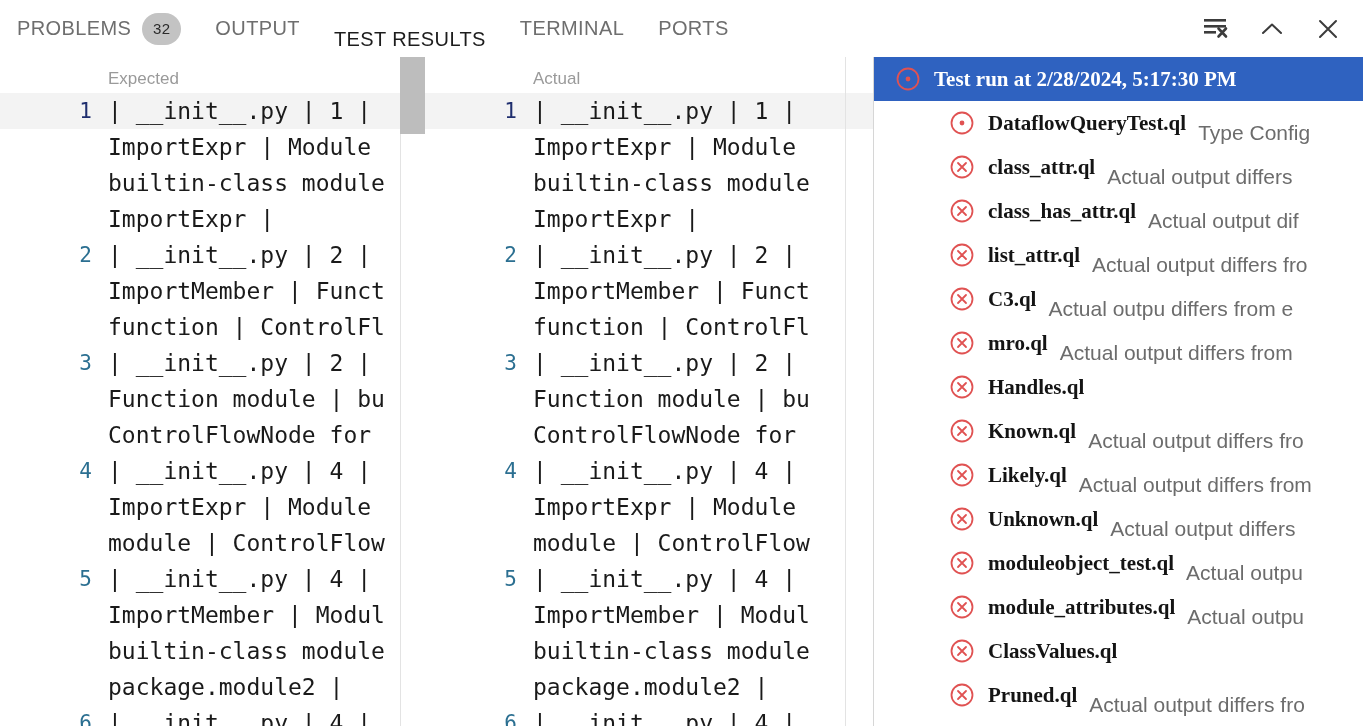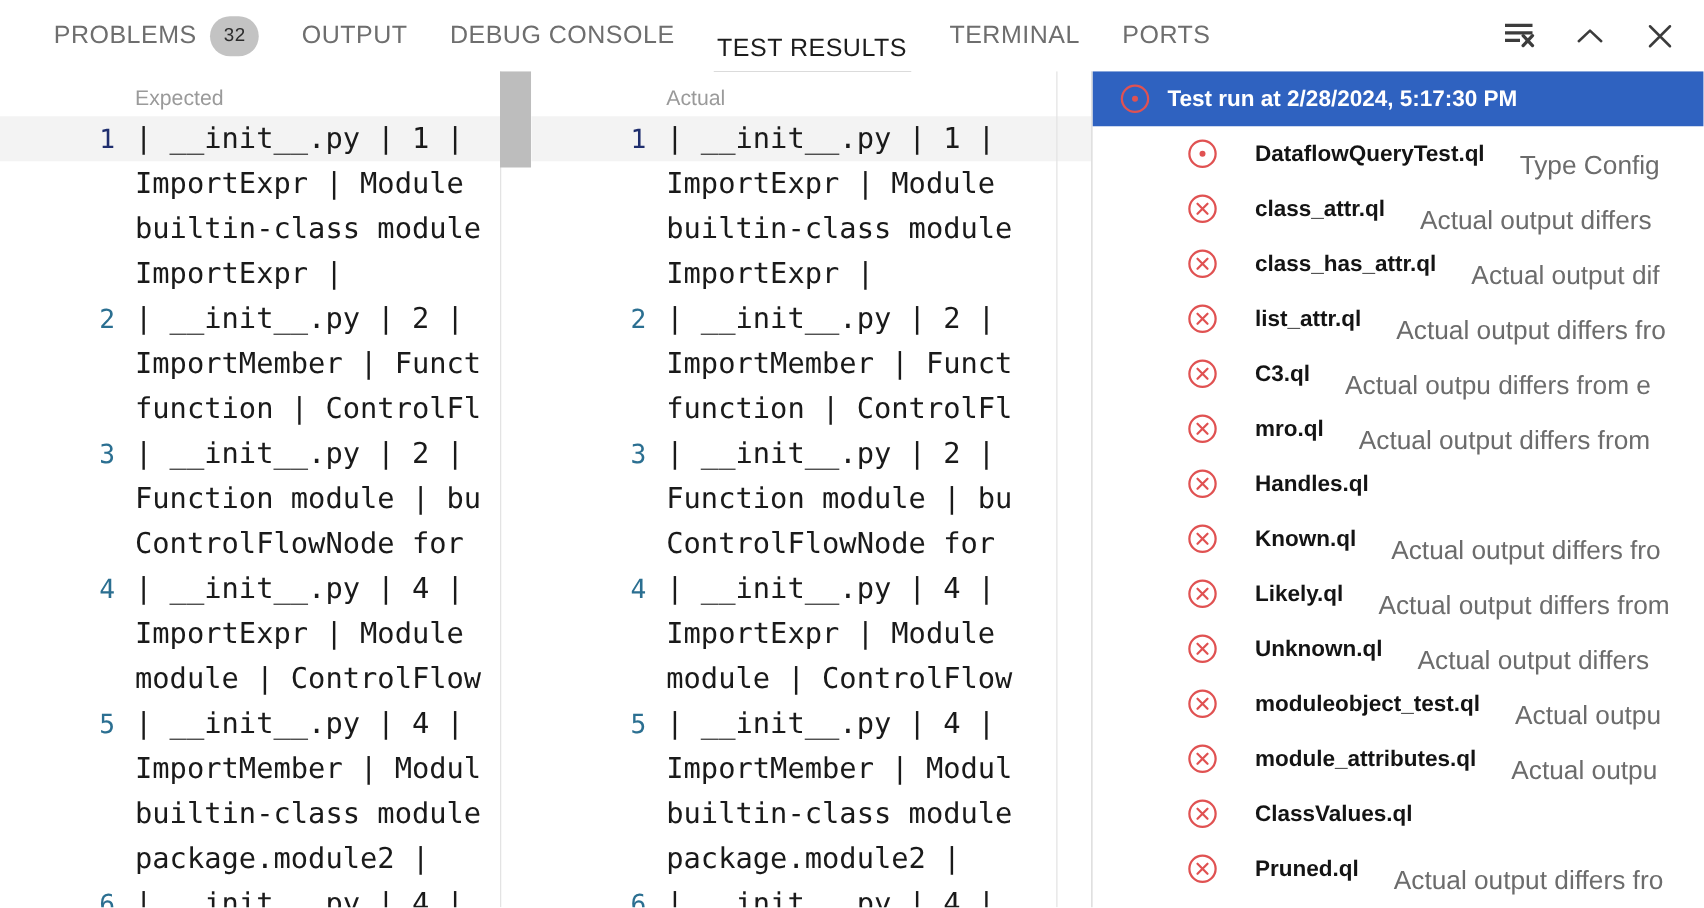--- a/index.html
+++ b/index.html
@@ -10,21 +10,21 @@
     overflow: hidden;
   }
   #root { position: relative; width: 1363px; height: 726px; background: #ffffff; }
 
   
   .tabbar {
     position: absolute; left: 0; top: 0; width: 1363px; height: 57px;
     background: #ffffff;
     display: flex; align-items: center;
   }
-  .tabs { display: flex; align-items: center; height: 57px; padding-left: 26px; }
+  .tabs { display: flex; align-items: center; height: 57px; }
   .tab {
     position: relative;
     display: flex; align-items: center; gap: 11px;
     height: 57px;
     padding: 0 17px;
     font-size: 20px;
     letter-spacing: 0.4px;
     color: #6e6e6e;
     cursor: pointer;
     white-space: nowrap;
@@ -109,47 +109,44 @@
     border-left: 1px solid #d6d6d6;
   }
   .tl-row {
     position: relative;
     display: flex; align-items: center;
     height: 44px;
     white-space: nowrap;
     cursor: pointer;
   }
   .tl-row.root { padding-left: 20px; background: #2f62c0; }
-  .tl-row.child { padding-left: 74px; gap: 16px; }
+  .tl-row.child { padding-left: 74px; }
   .tl-icon {
     flex: 0 0 auto; width: 28px; height: 28px;
     display: flex; align-items: center; justify-content: center;
     margin-right: 12px;
   }
   .tl-icon svg { display: block; }
-  .tl-name { font-size: 18px; color: #141414; font-weight: 600; }
+  .tl-name { font-size: 21px; color: #141414; font-weight: 600; font-family: Liberation Serif, serif; }
   .tl-msg  { font-size: 21px; color: #6c6c6c; margin-left: 12px; margin-top: 20px; }
   .tl-row.root .tl-name { color: #ffffff; font-weight: 600; }
 </style>
 </head>
 <body>
 
 <div id="root">
 
   <div class="tabbar">
     <div class="tabs" id="tabs">
         <div class="tab">
           <span>PROBLEMS</span>
           <span class="badge">32</span>
         </div>
         <div class="tab">
           <span>OUTPUT</span>
-        </div>
-        <div class="tab">
-          <span>DEBUG CONSOLE</span>
         </div>
         <div class="tab active">
           <span>TEST RESULTS</span>
         </div>
         <div class="tab">
           <span>TERMINAL</span>
         </div>
         <div class="tab">
           <span>PORTS</span>
         </div>

